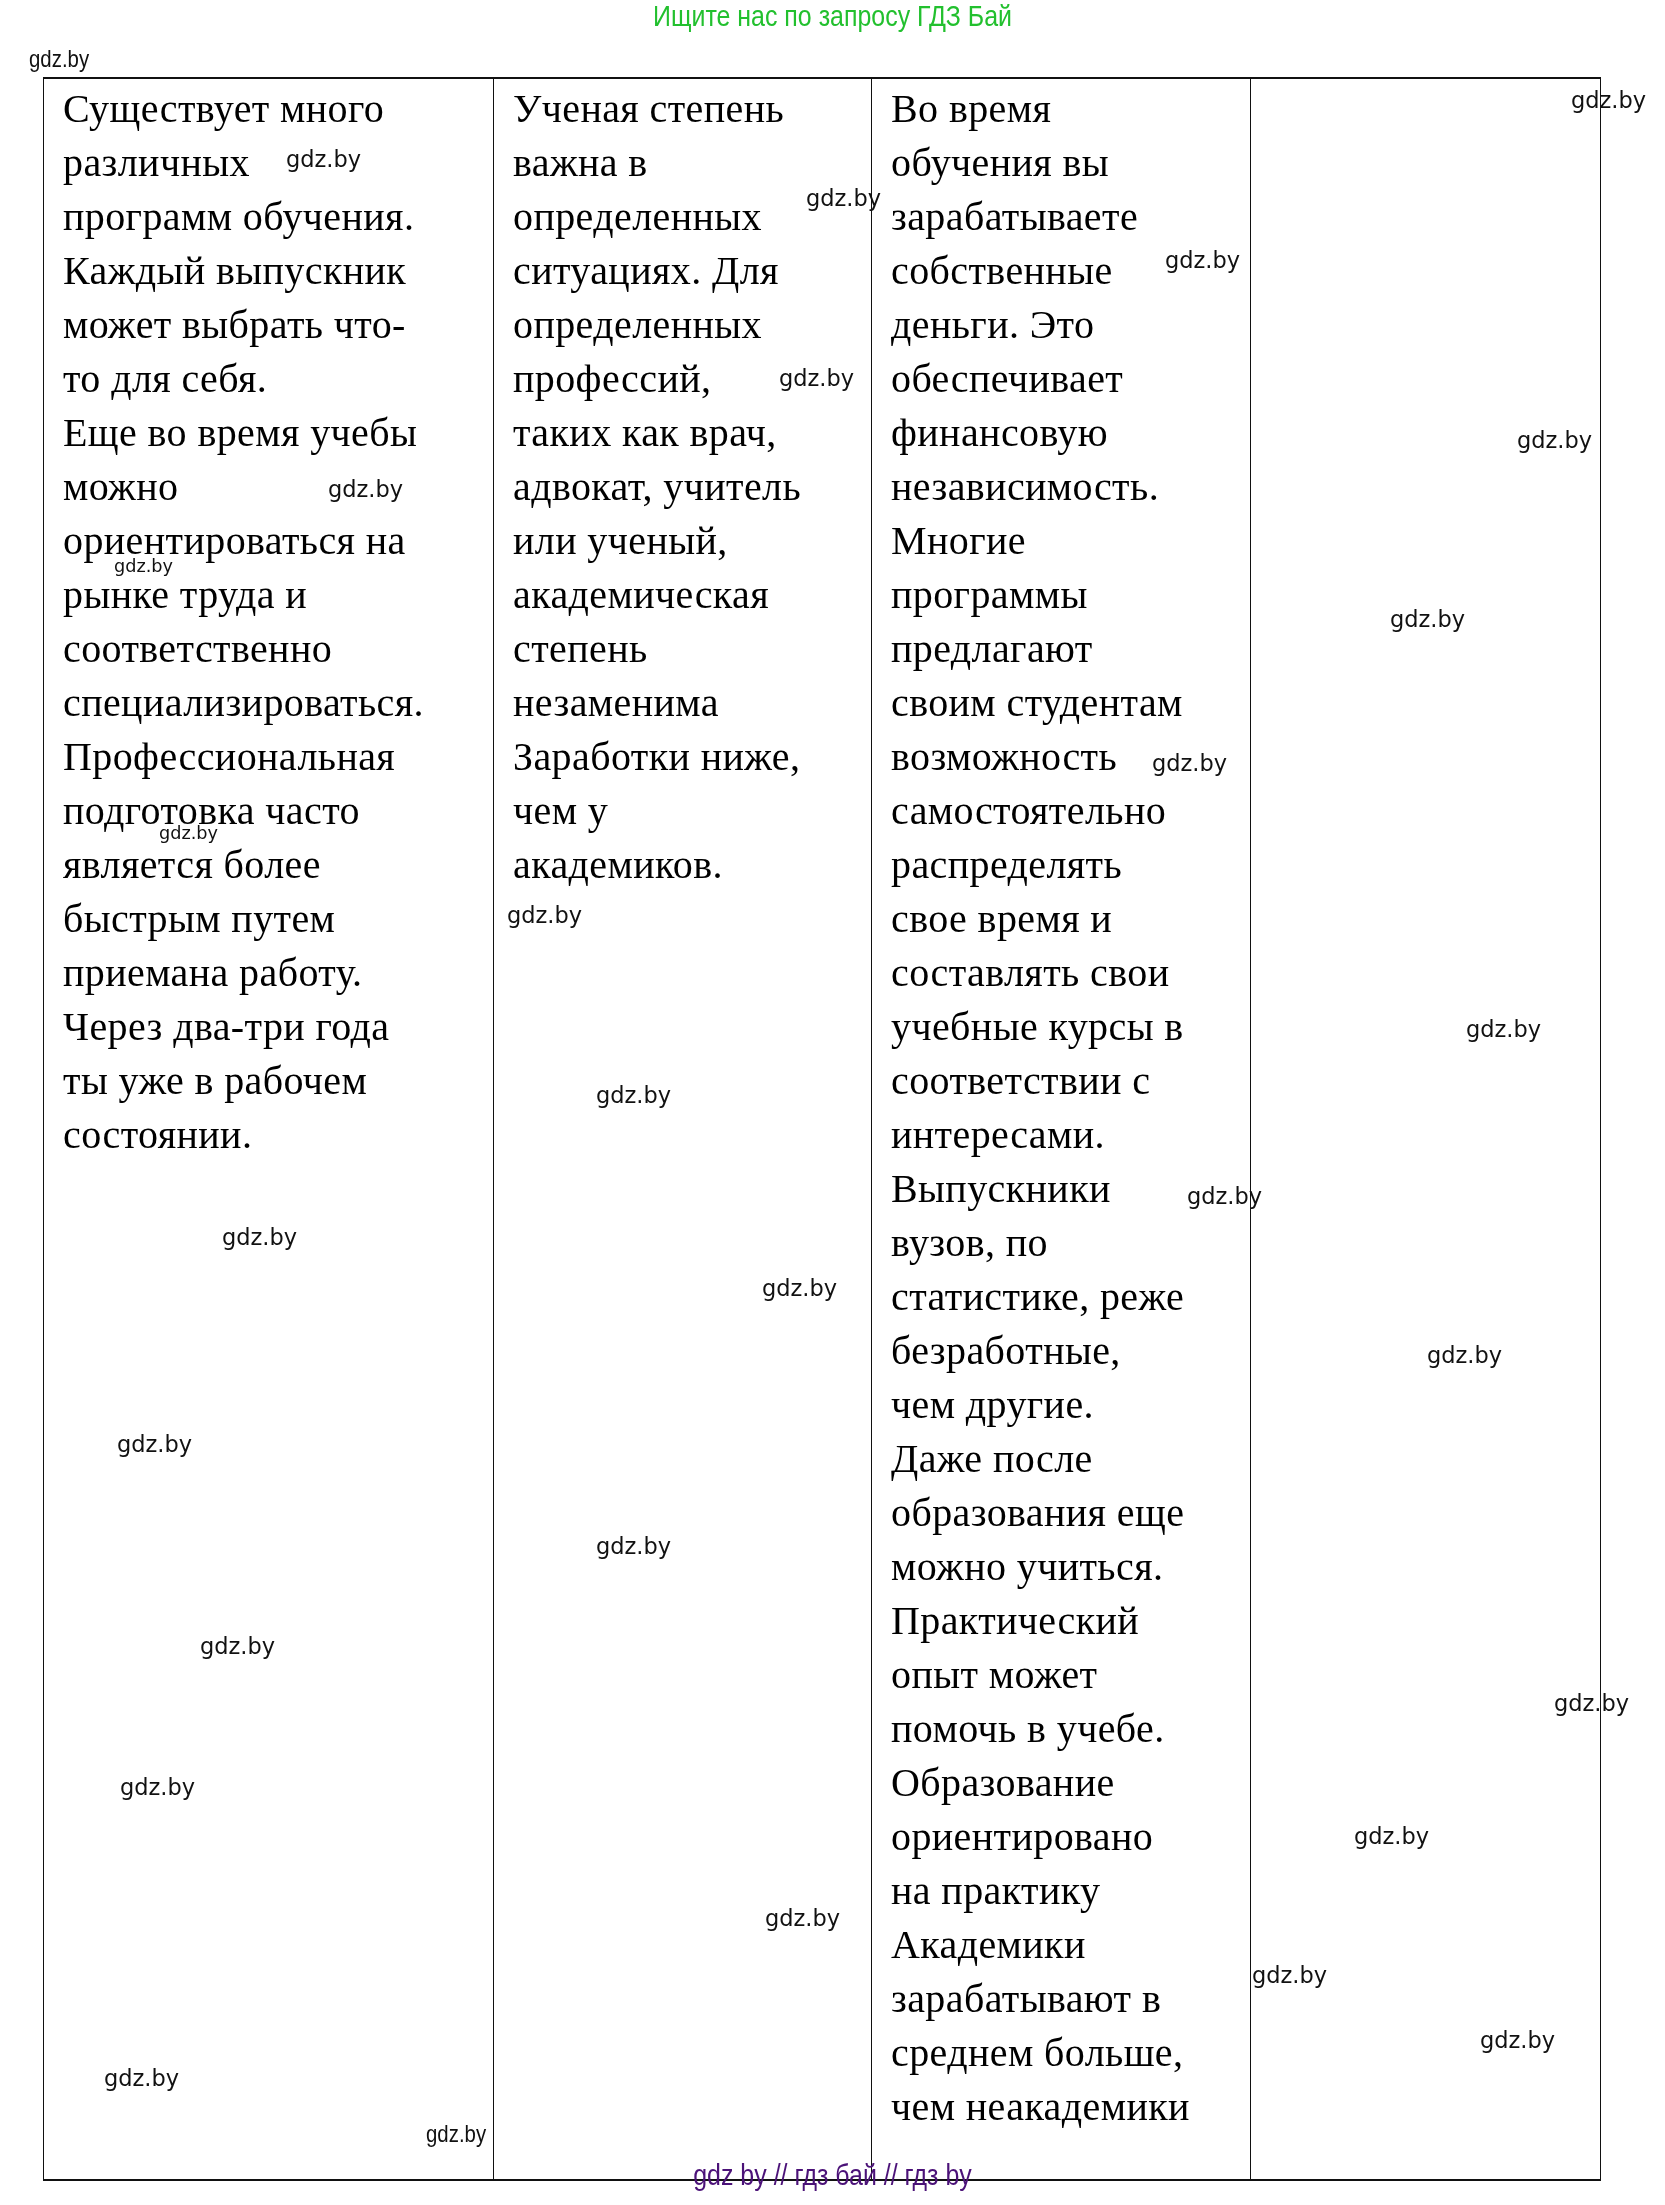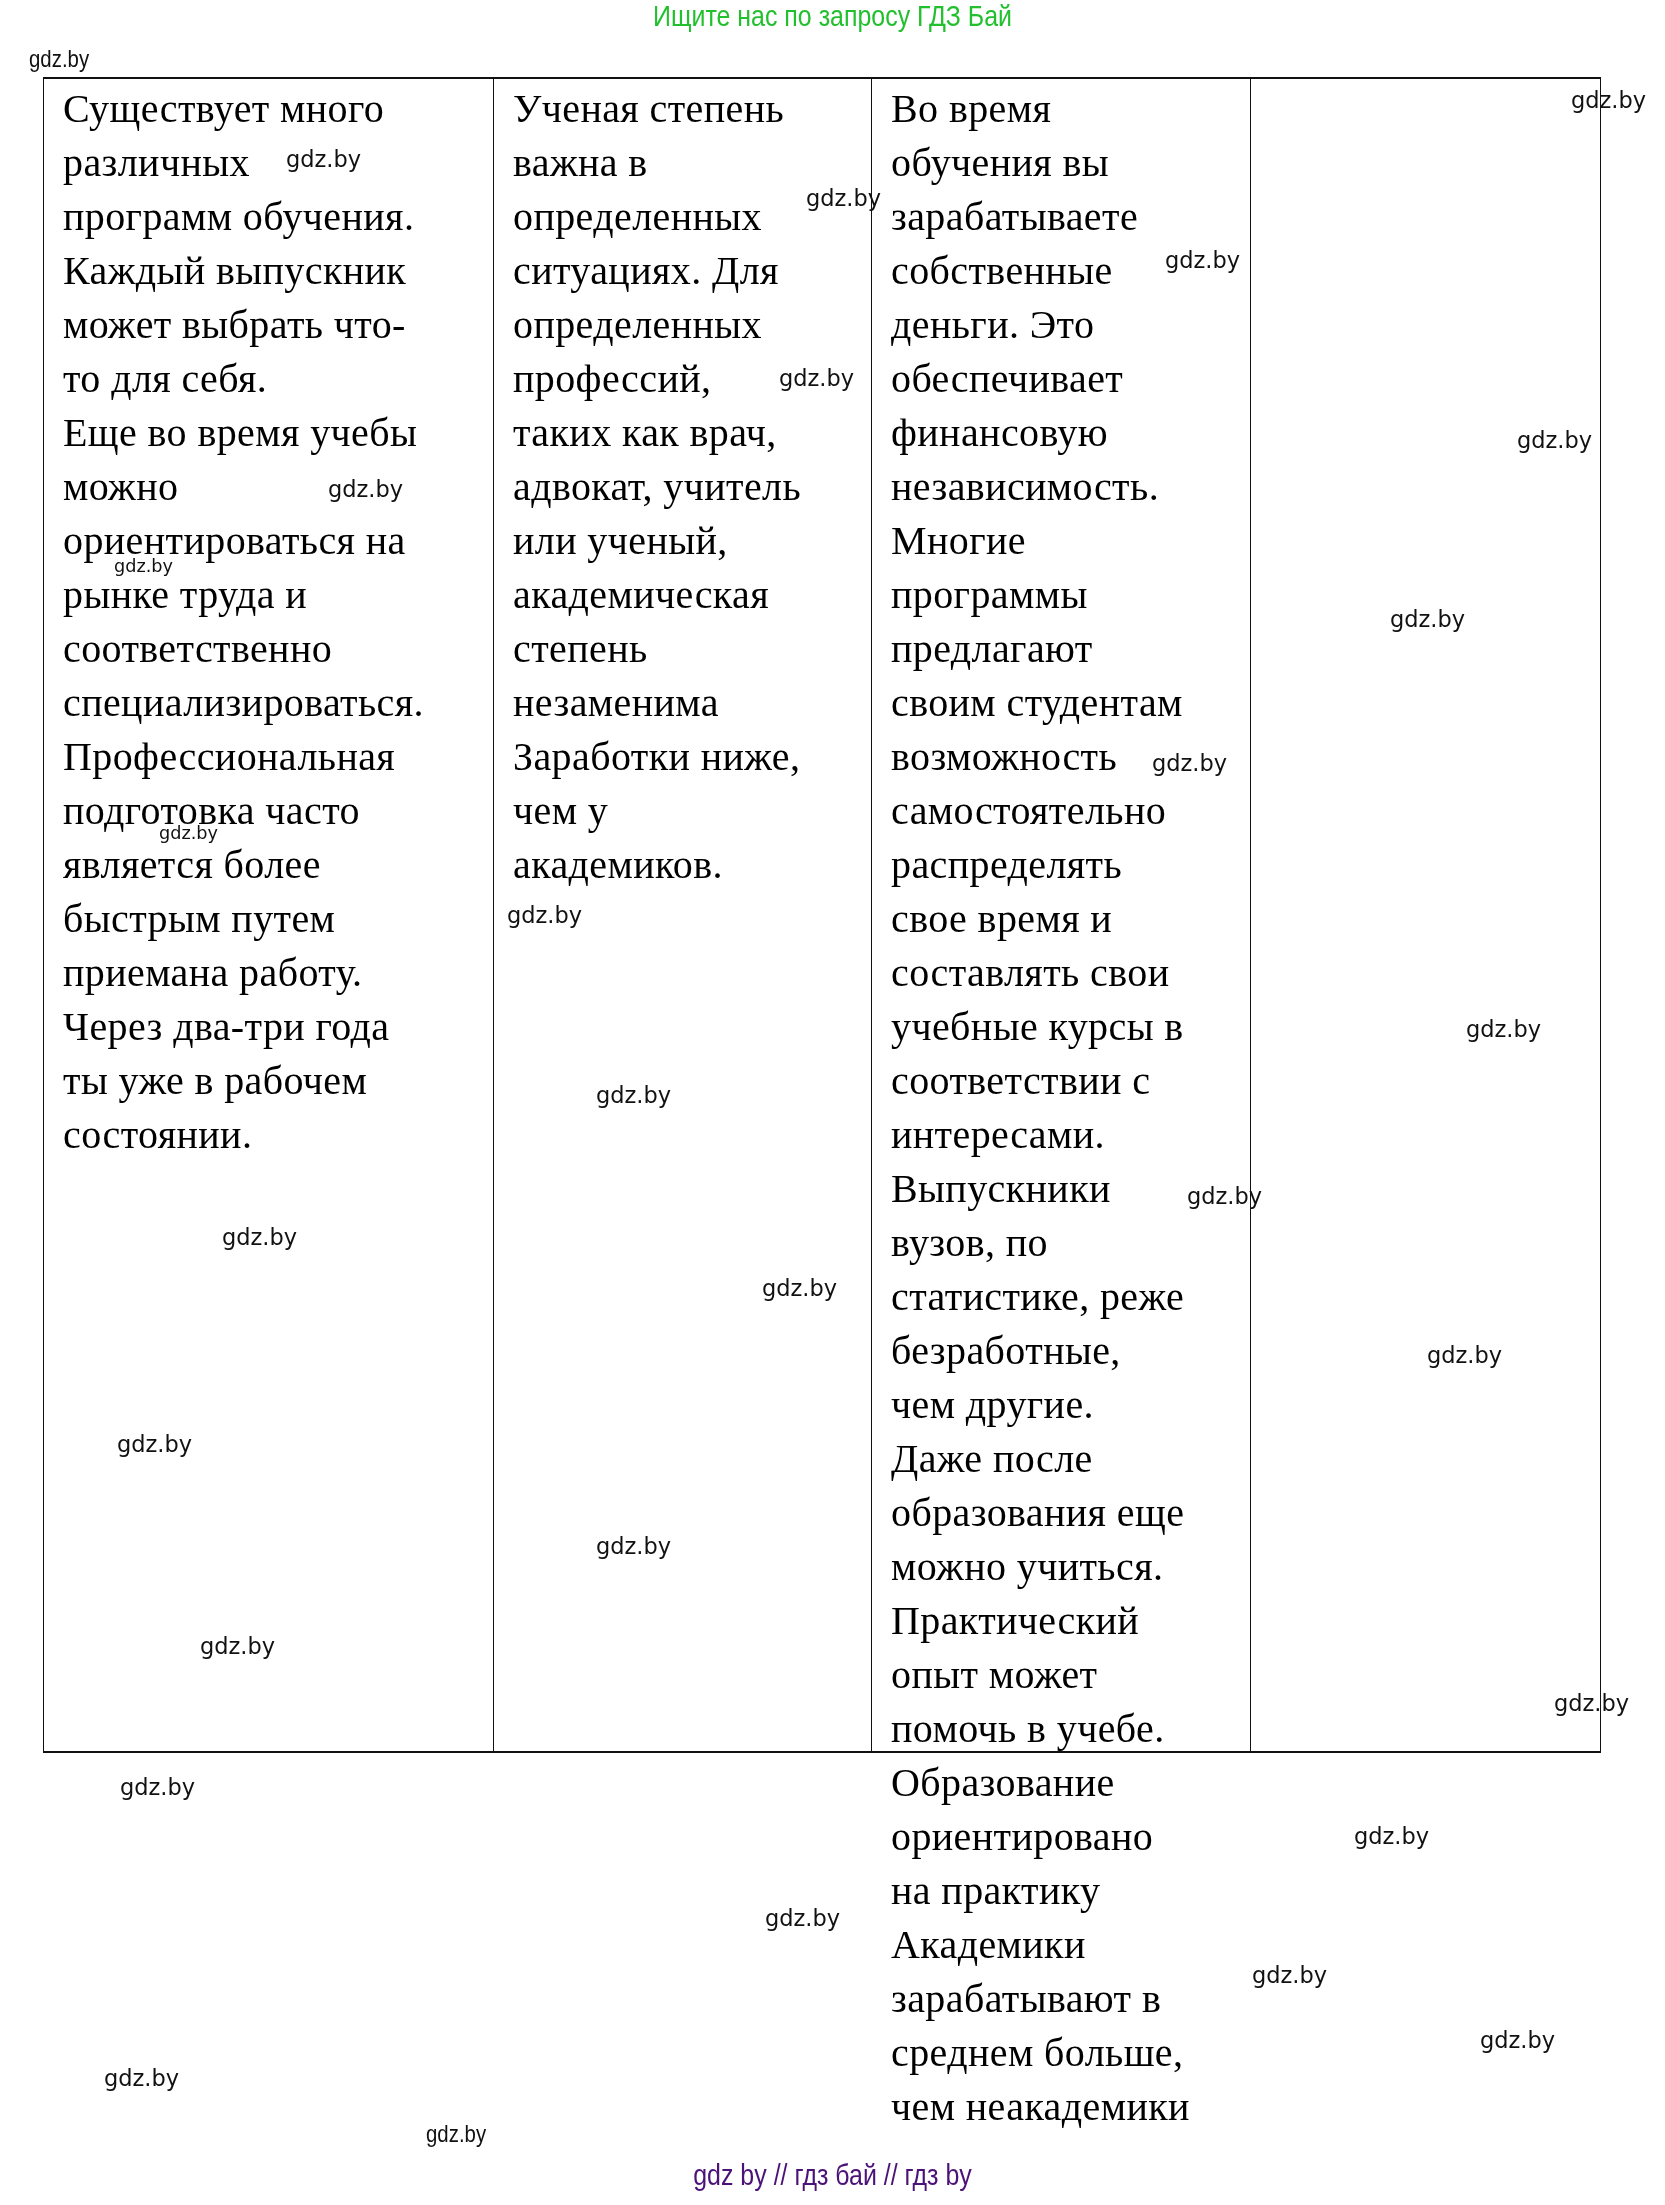--- a/index.html
+++ b/index.html
@@ -1,19 +1,19 @@
 <!DOCTYPE html>
 <html style="font-size:13px"><head>
 <meta charset="utf-8">
 <style>
   html, body { margin: 0; padding: 0; background: #ffffff; }
   body { width: 1665px; height: 2205px; position: relative; overflow: hidden; font-family: "Liberation Serif", serif; color: #000; }
   .header { position: absolute; top: 0; left: 0; width: 1665px; text-align: center; font-family: "Liberation Sans", sans-serif; font-size: 29px; line-height: 32px; color: #22c02e; transform: scaleX(0.86); transform-origin: 50% 0; }
   .footer { position: absolute; top: 2159px; left: 0; width: 1665px; text-align: center; font-family: "Liberation Sans", sans-serif; font-size: 29px; line-height: 32px; color: #4b1278; transform: scaleX(0.86); transform-origin: 50% 0; }
-  .table { position: absolute; left: 43px; top: 77px; width: 1558px; height: 1676px; border-top: 2.4px solid #111; border-bottom: 2.4px solid #111; border-left: 1.6px solid #111; box-sizing: border-box; }
+  .table { position: absolute; left: 43px; top: 77px; width: 1558px; height: 2104px; border-top: 2.4px solid #111; border-bottom: 2.4px solid #111; border-left: 1.6px solid #111; box-sizing: border-box; }
   .col { position: absolute; top: 0; bottom: 0; box-sizing: border-box; border-right: 1.6px solid #111; }
   .col-text { position: absolute; top: 3.2px; left: 19px; font-size: 40px; line-height: 54px; white-space: pre; letter-spacing: 0.4px; }
   .col-text .line { display: block; }
   .wm { position: absolute; font-family: "DejaVu Sans", sans-serif; font-size: 22.5px; line-height: 24px; color: #111; white-space: nowrap; }
   .wm.small { font-size: 17.7px; }
   .wm.narrow { font-family: "Liberation Sans", sans-serif; transform: scaleX(0.85); transform-origin: 0 0; font-size: 24px; }
 </style>
 </head>
 <body>
 

